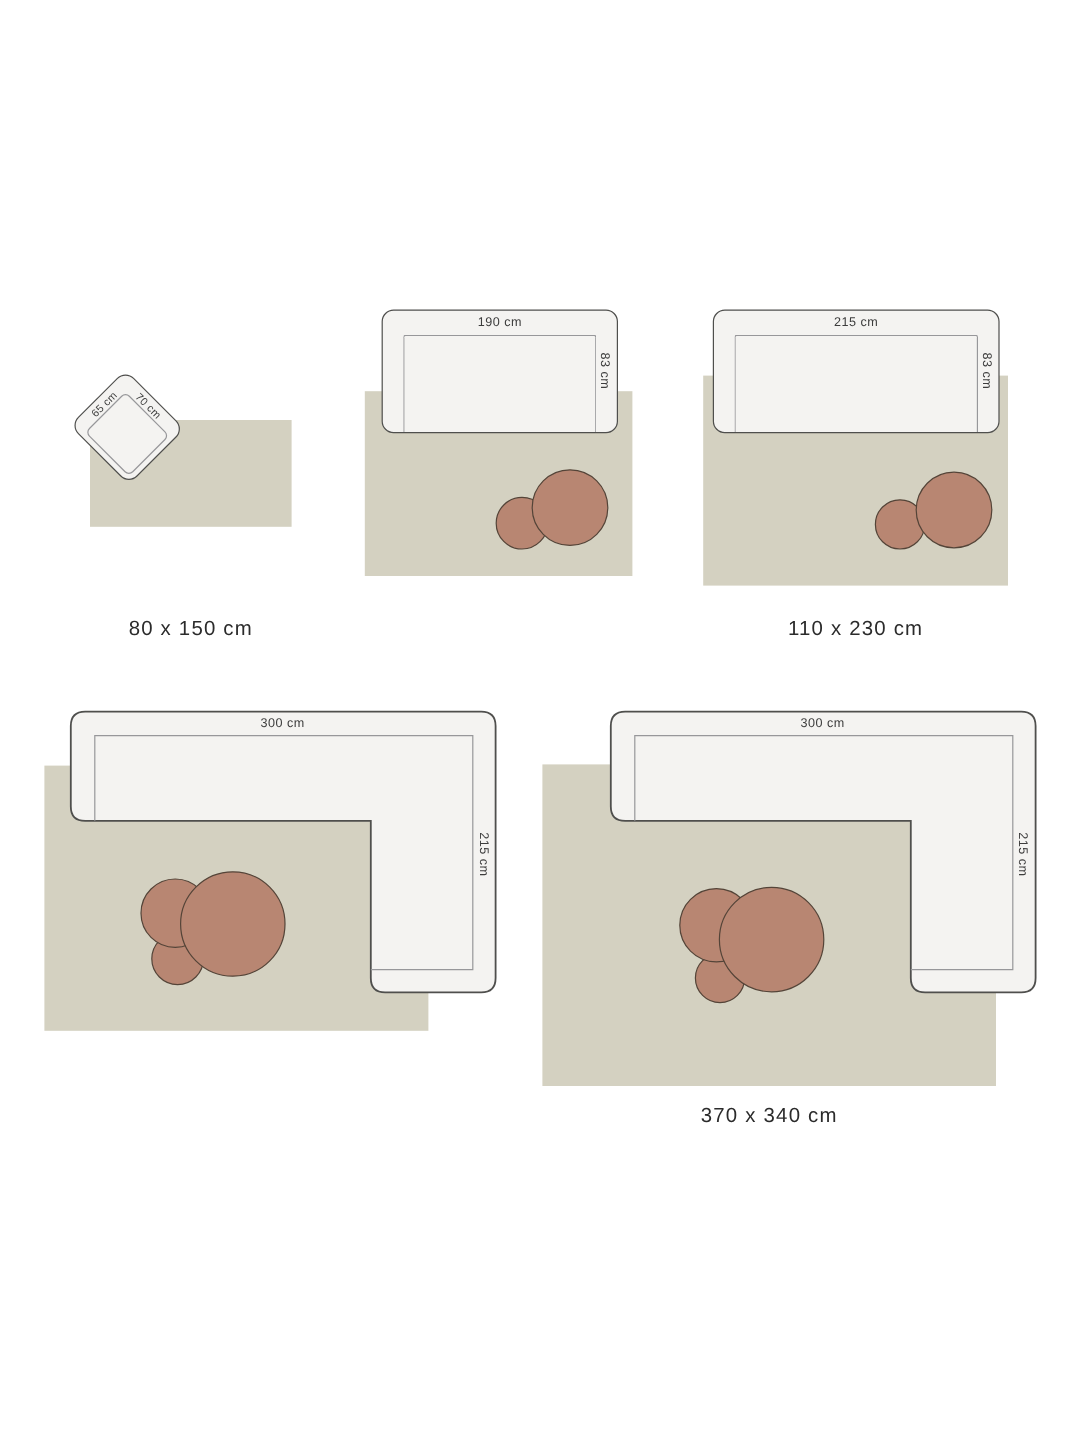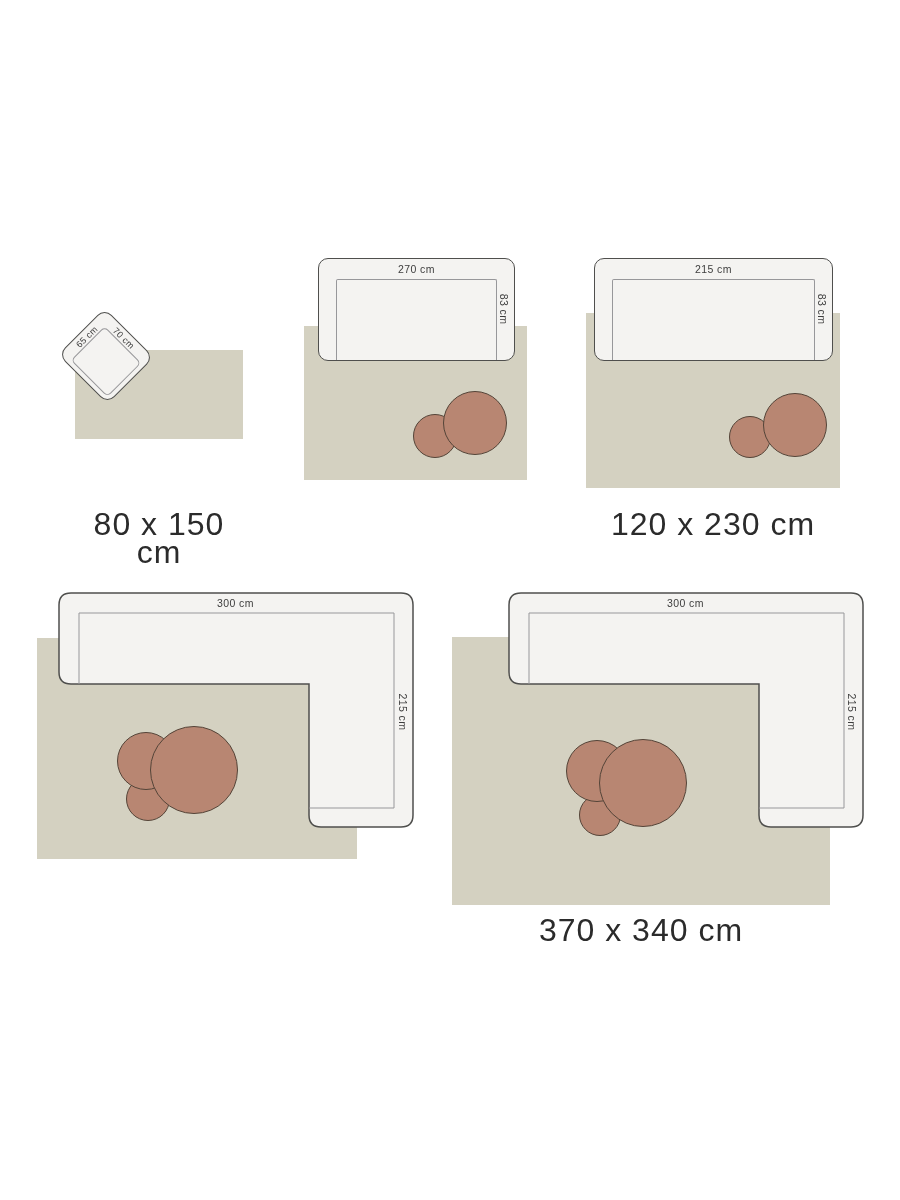--- a/index.html
+++ b/index.html
@@ -51,21 +51,21 @@
     line-height:14px;white-space:nowrap;
   }
   .dim-h{text-align:center;}
   .dim-v{transform:translate(-50%,-50%) rotate(90deg);}
   .chair .dim{font-size:9px;line-height:10px;letter-spacing:.3px;}
   .chair .dim-side{left:7px;top:50%;transform:translate(-50%,-50%) rotate(-90deg);}
   .chair .dim-top{left:50%;top:7px;transform:translate(-50%,-50%);}
   
   .size-label{
     position:absolute;text-align:center;
-    font-size:32px;line-height:28px;letter-spacing:1px;
+    font-size:17px;line-height:28px;letter-spacing:1px;
     color:var(--label);
   }
 </style>
 </head>
 <body>
 
 <div id="canvas">
 
   <section class="diagram">
     <div class="rug" style="left:75px;top:350px;width:168px;height:89px"></div>
@@ -75,36 +75,36 @@
       <span class="dim dim-top">70 cm</span>
     </div>
     <div class="size-label" style="left:75px;top:510px;width:168px">80 x 150 cm</div>
   </section>
 
   <section class="diagram">
     <div class="rug" style="left:304px;top:326px;width:223px;height:154px"></div>
     <div class="sofa" style="left:318px;top:258px;width:197px;height:103px">
       <div class="seat"></div>
     </div>
-    <span class="dim dim-h" style="left:318px;top:262px;width:197px">270 cm</span>
+    <span class="dim dim-h" style="left:318px;top:262px;width:197px">190 cm</span>
     <span class="dim dim-v" style="left:504px;top:309px">83 cm</span>
     <div class="table" style="left:413px;top:414px;width:44px;height:44px"></div>
     <div class="table" style="left:443px;top:391px;width:64px;height:64px"></div>
   </section>
 
   <section class="diagram">
     <div class="rug" style="left:586px;top:313px;width:254px;height:175px"></div>
     <div class="sofa" style="left:594px;top:258px;width:239px;height:103px">
       <div class="seat"></div>
     </div>
     <span class="dim dim-h" style="left:594px;top:262px;width:239px">215 cm</span>
     <span class="dim dim-v" style="left:822px;top:309px">83 cm</span>
     <div class="table" style="left:729px;top:416px;width:42px;height:42px"></div>
     <div class="table" style="left:763px;top:393px;width:64px;height:64px"></div>
-    <div class="size-label" style="left:586px;top:510px;width:254px">120 x 230 cm</div>
+    <div class="size-label" style="left:586px;top:510px;width:254px">110 x 230 cm</div>
   </section>
 
   <section class="diagram">
     <div class="rug" style="left:37px;top:638px;width:320px;height:221px"></div>
     <svg class="lsofa" style="left:58px;top:592px" width="356" height="236" viewBox="0 0 356 236">
       <path class="outer" d="M13 1 H343 Q355 1 355 13 V223 Q355 235 343 235 H263 Q251 235 251 223 V92 H13 Q1 92 1 80 V13 Q1 1 13 1 Z"></path>
       <path class="inner" d="M21 92 V21 H336 V216 H251"></path>
     </svg>
     <span class="dim dim-h" style="left:58px;top:596px;width:355px">300 cm</span>
     <span class="dim dim-v" style="left:403px;top:712px">215 cm</span>

